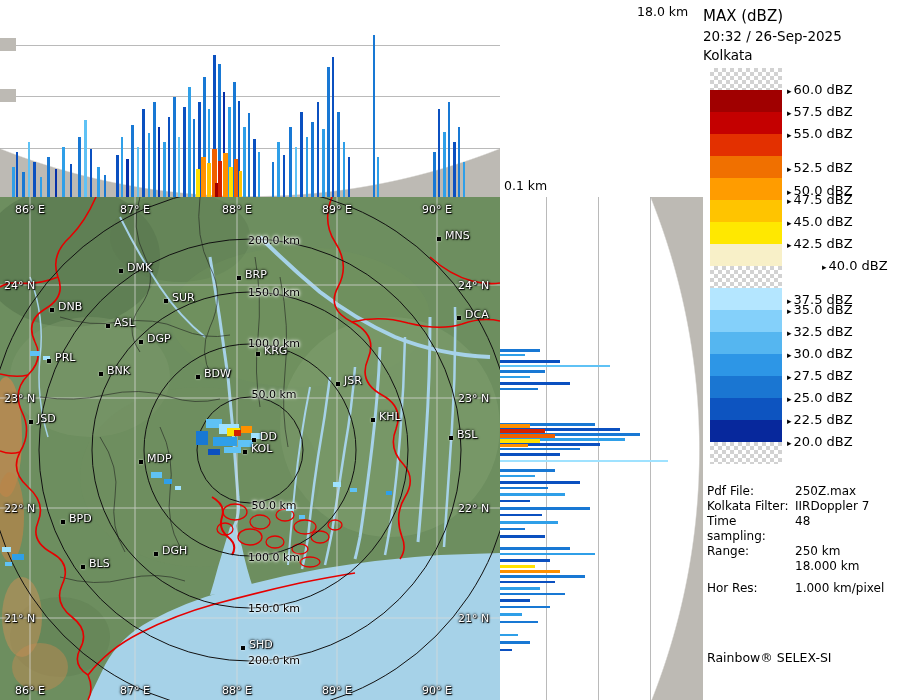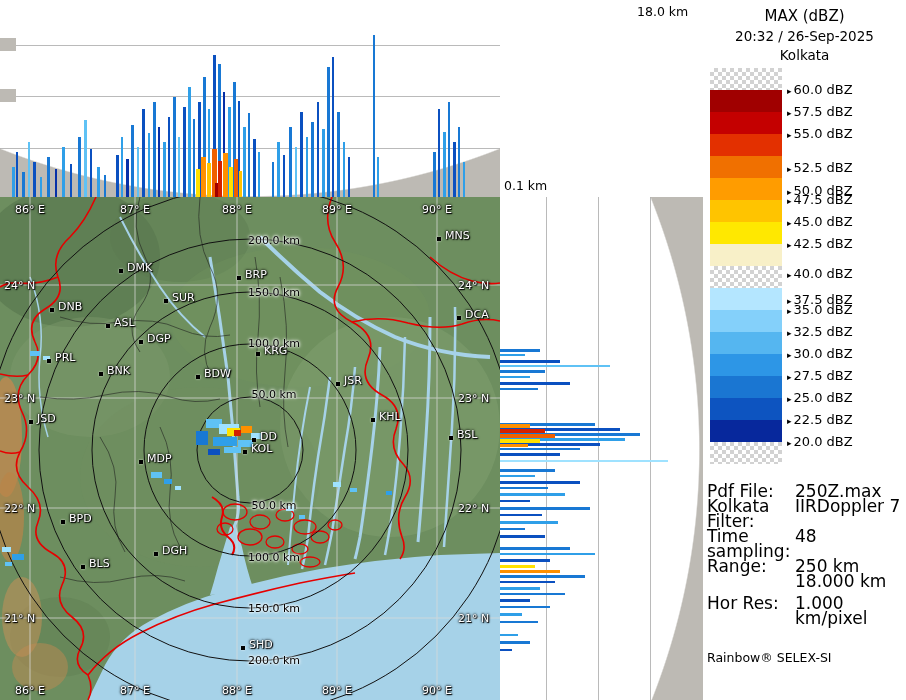--- a/index.html
+++ b/index.html
@@ -30,33 +30,33 @@
   .ring-label{position:absolute;transform:translate(-50%,-50%);color:#000;font-size:11px;white-space:nowrap;
     text-shadow:0 0 2px #fff,0 0 3px #fff,0 0 4px #fff;padding-left:48px;}
   .grid-label{position:absolute;color:#fff;font-size:11px;white-space:nowrap;
     text-shadow:0 0 2px #000,0 0 3px #000,1px 1px 1px #000;}
   .grid-label.lon{transform:translate(-50%,-50%);}
   .grid-label.lat{transform:translateY(-50%);}
 
   .axis-label{position:absolute;font-size:12.5px;color:#000;white-space:nowrap;}
 
   
-  .legend-header{position:absolute;top:6px;left:0;width:100%;text-align:center;}
+  .legend-header{position:absolute;top:6px;left:0;width:100%;}
   .lh-title{font-size:15px;line-height:21px;}
   .lh-sub{font-size:13.5px;line-height:19px;}
   #legend-bar{position:absolute;left:7px;top:68px;width:72px;}
   .band{width:72px;}
   .checker{background-color:#fff;
     background-image:linear-gradient(45deg,#d2d2d2 25%,transparent 25%,transparent 75%,#d2d2d2 75%),
                      linear-gradient(45deg,#d2d2d2 25%,transparent 25%,transparent 75%,#d2d2d2 75%);
     background-size:8px 8px;background-position:0 0,4px 4px;}
   .legend-label{position:absolute;left:84px;font-size:13px;color:#000;white-space:nowrap;line-height:16px;}
   .tickmark{font-size:9px;margin-right:2px;}
 
-  #metadata{position:absolute;left:4px;top:484px;width:198px;font-size:17px;color:#000;}
+  #metadata{position:absolute;left:4px;top:484px;width:198px;font-size:12px;color:#000;}
   .meta-row{display:flex;line-height:15px;}
   .meta-label{flex:0 0 88px;}
   .meta-value{flex:1;}
   .legend-footer{position:absolute;left:4px;top:650px;font-size:12.5px;color:#000;}
 </style>
 </head>
 <body>
 
 <div class="stage">
 
@@ -471,21 +471,21 @@
       </div>
     <div id="legend-labels">
         <div class="legend-label" style="top: 82px;"><span class="tickmark">▸</span>60.0 dBZ</div>
         <div class="legend-label" style="top: 104px;"><span class="tickmark">▸</span>57.5 dBZ</div>
         <div class="legend-label" style="top: 126px;"><span class="tickmark">▸</span>55.0 dBZ</div>
         <div class="legend-label" style="top: 160px;"><span class="tickmark">▸</span>52.5 dBZ</div>
         <div class="legend-label" style="top: 183px;"><span class="tickmark">▸</span>50.0 dBZ</div>
         <div class="legend-label" style="top: 192px;"><span class="tickmark">▸</span>47.5 dBZ</div>
         <div class="legend-label" style="top: 214px;"><span class="tickmark">▸</span>45.0 dBZ</div>
         <div class="legend-label" style="top: 236px;"><span class="tickmark">▸</span>42.5 dBZ</div>
-        <div class="legend-label" style="top: 266px;"><span class="tickmark">▸</span>40.0 dBZ</div>
+        <div class="legend-label" style="top: 258px; margin-left: 35px;"><span class="tickmark">▸</span>40.0 dBZ</div>
         <div class="legend-label" style="top: 292px;"><span class="tickmark">▸</span>37.5 dBZ</div>
         <div class="legend-label" style="top: 302px;"><span class="tickmark">▸</span>35.0 dBZ</div>
         <div class="legend-label" style="top: 324px;"><span class="tickmark">▸</span>32.5 dBZ</div>
         <div class="legend-label" style="top: 346px;"><span class="tickmark">▸</span>30.0 dBZ</div>
         <div class="legend-label" style="top: 368px;"><span class="tickmark">▸</span>27.5 dBZ</div>
         <div class="legend-label" style="top: 390px;"><span class="tickmark">▸</span>25.0 dBZ</div>
         <div class="legend-label" style="top: 412px;"><span class="tickmark">▸</span>22.5 dBZ</div>
         <div class="legend-label" style="top: 434px;"><span class="tickmark">▸</span>20.0 dBZ</div>
       </div>
     <div id="metadata">

